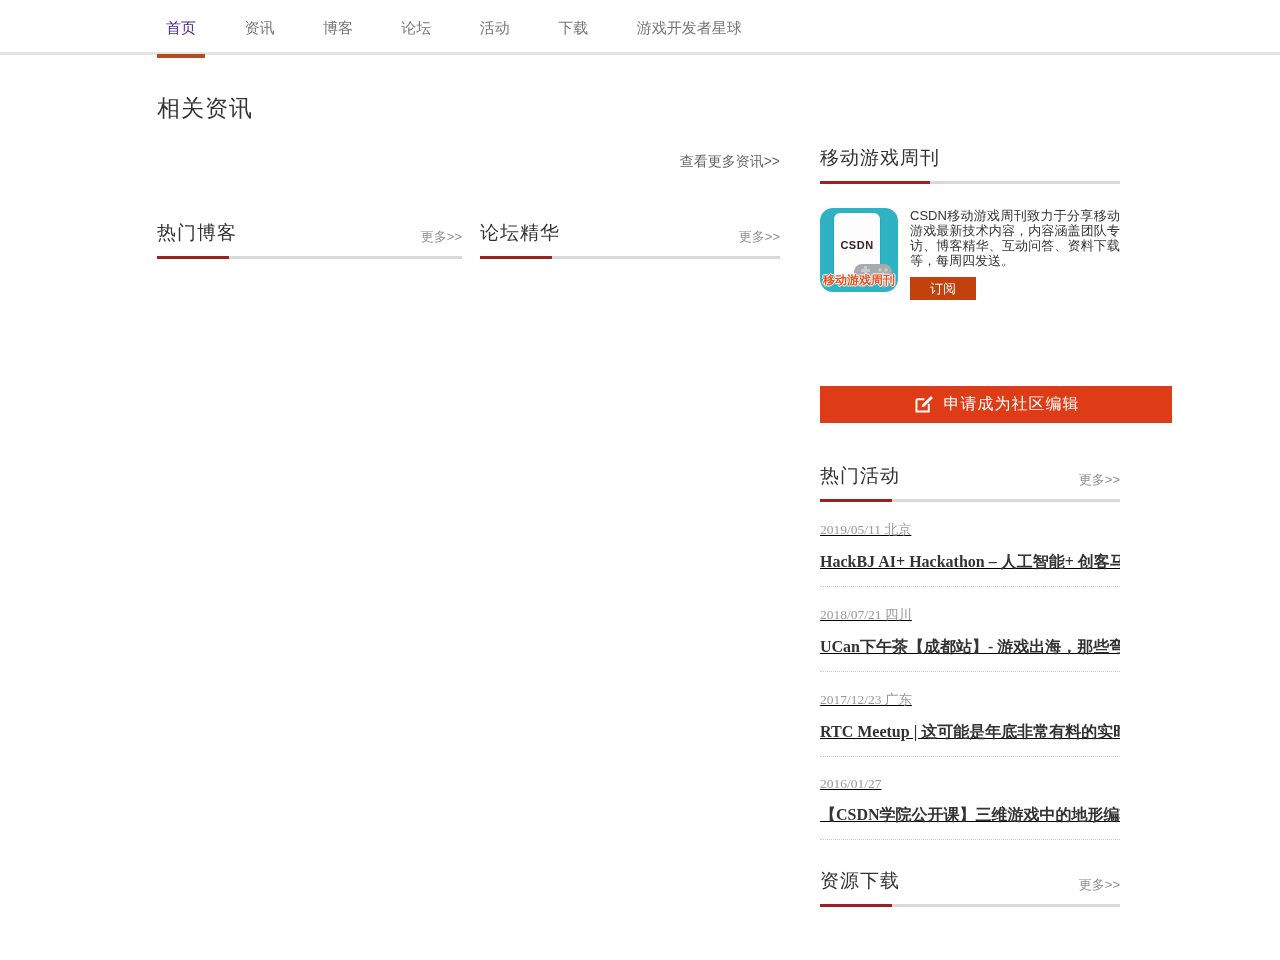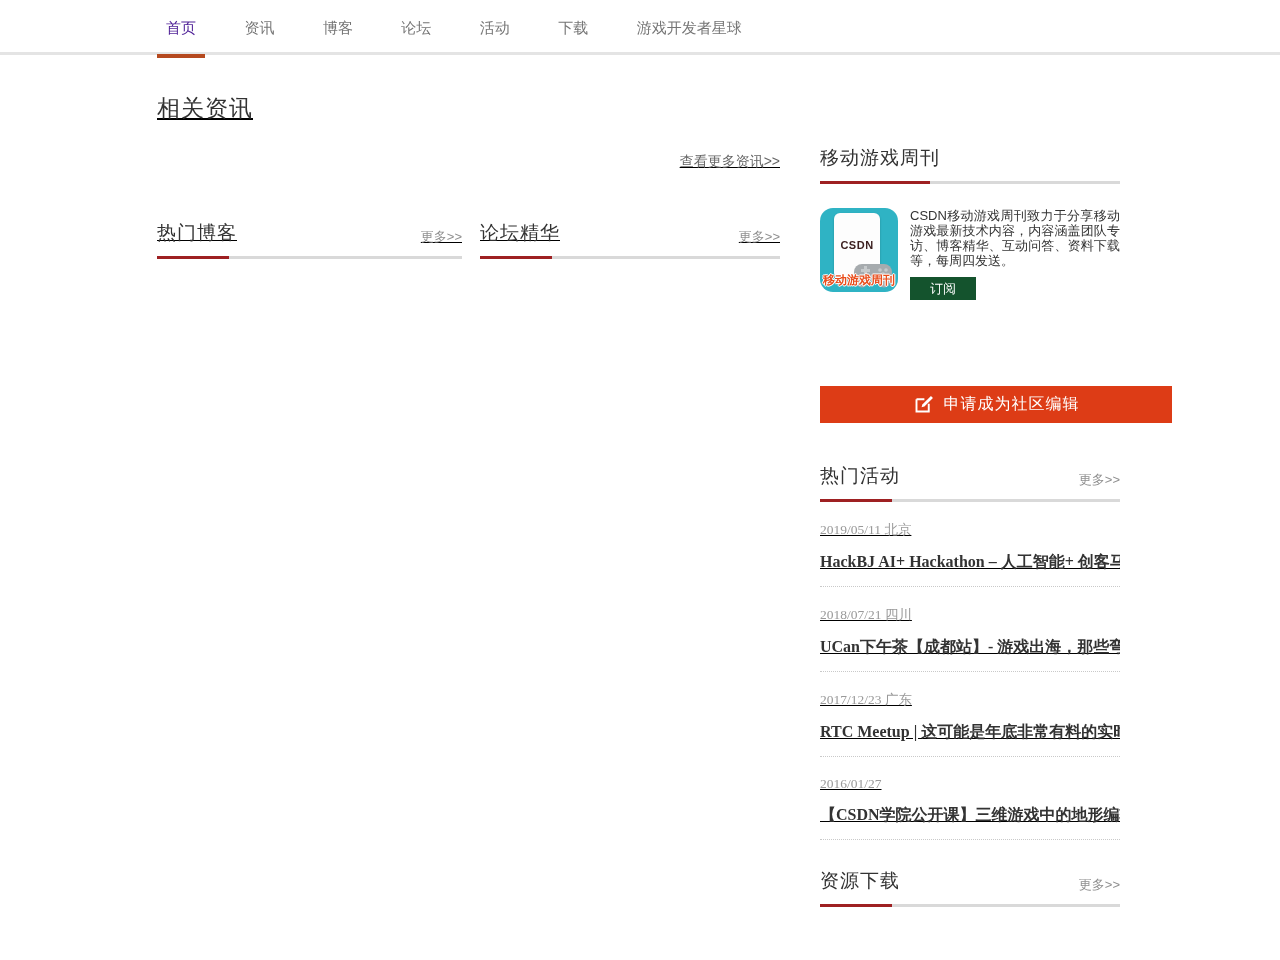--- a/index.html
+++ b/index.html
@@ -10,21 +10,21 @@
   .topnav { height: 55px; border-bottom: 3px solid #e4e4e4; padding-left: 157px; }
   .topnav .nav-item { display: inline-block; padding: 0 9px; margin-right: 26px;
     line-height: 55px; font-size: 15px; color: #757575; position: relative;
     cursor: pointer; text-decoration: none; }
   .topnav .nav-item.active { color: #4c1d95; }
   .topnav .nav-item.active::after { content: ""; position: absolute; left: 0; right: 0;
     bottom: -3px; height: 4px; background: #b5491f; }
 
   
   .page { display: flex; margin-left: 157px; width: 963px; }
-  .col-main { width: 623px; text-decoration: underline; }
+  .col-main { width: 623px; }
   .col-side { width: 300px; margin-left: 40px; }
 
   
   .page-title { margin-top: 38px; font-size: 23px; font-weight: 400; color: #333;
     letter-spacing: 1px; }
   .view-more-row { margin-top: 28px; text-align: right; }
   .view-more { font-size: 14px; color: #666; text-decoration: none; cursor: pointer; }
   .twocol { margin-top: 49px; display: flex; text-align: center; }
   .subcol { width: 305px; }
   .subcol + .subcol { margin-left: 18px; width: 300px; }
@@ -47,21 +47,21 @@
     background: #fdfdfd; border-radius: 6px; box-shadow: 0 1px 2px rgba(0,0,0,.25); }
   .badge-brand { position: absolute; left: 0; right: 0; top: 26px; text-align: center;
     font-size: 11px; font-weight: bold; color: #3c2020; letter-spacing: 0.5px; }
   .badge-controller { position: absolute; right: 4px; top: 52px; }
   .badge-caption { position: absolute; left: 0; right: 0; bottom: 3px; text-align: center;
     font-size: 12px; font-weight: bold; color: #e94e1d;
     text-shadow: -1px 0 #fff, 1px 0 #fff, 0 -1px #fff, 0 1px #fff; }
   .weekly-text { margin-left: 12px; width: 210px; }
   .weekly-desc { font-size: 13px; line-height: 15px; color: #333; text-align: justify; }
   .subscribe-btn { margin-top: 9px; display: inline-block; width: 66px; height: 23px;
-    line-height: 23px; text-align: center; background: #14532d; color: #fff;
+    line-height: 23px; text-align: center; background: #c2410c; color: #fff;
     font-size: 13px; border: none; cursor: pointer; }
 
   .apply-btn { margin-top: 86px; width: 352px; height: 37px; background: #dd3c16;
     border: none; color: #fff; font-size: 16px; cursor: pointer; display: flex;
     align-items: center; justify-content: center; letter-spacing: 1px; }
   .apply-btn svg { margin-right: 10px; }
 
   .events-head { margin-top: 40px; }
   .event-list { list-style: none; text-decoration: underline; }
   .event-item { padding: 19px 0 13px; border-bottom: 1px dotted #c9c9c9; cursor: pointer; }

